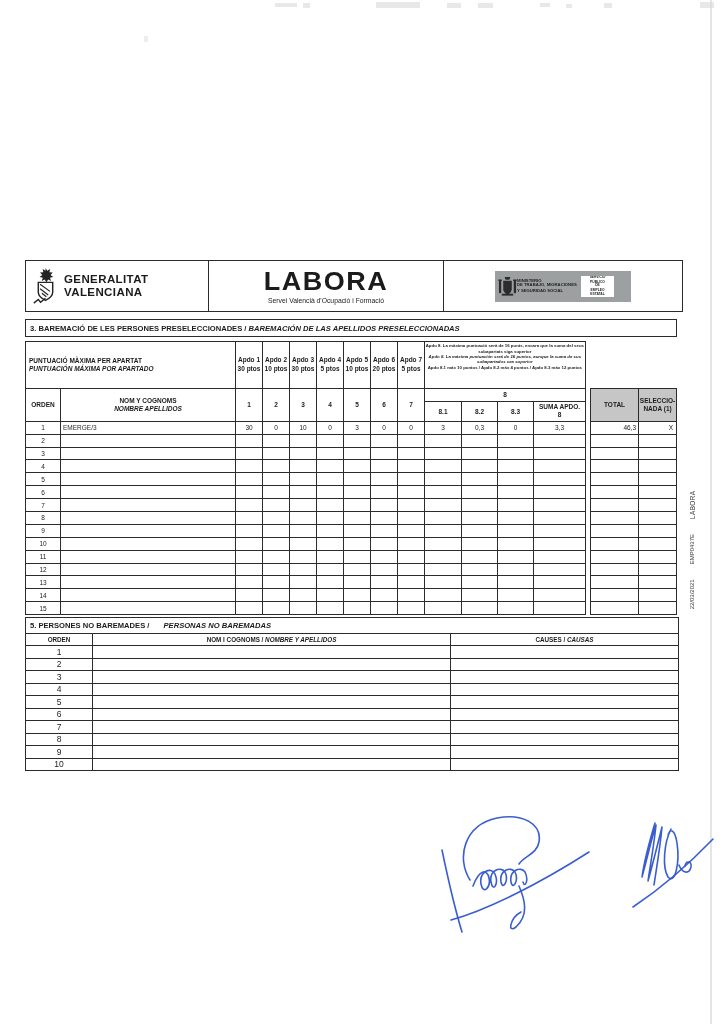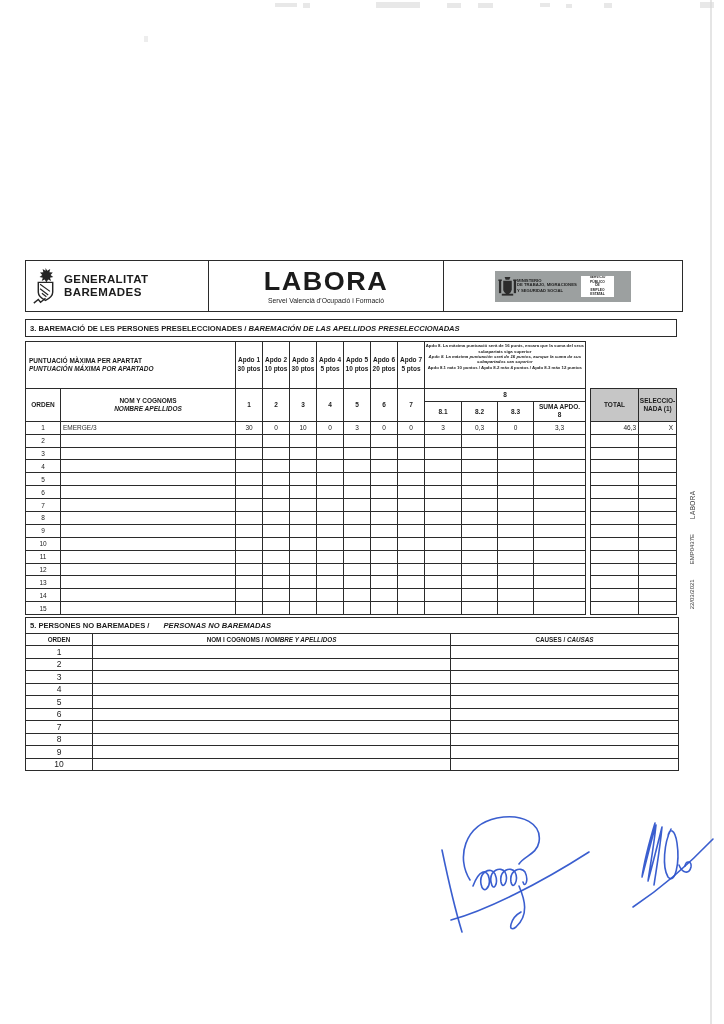--- a/index.html
+++ b/index.html
@@ -95,21 +95,21 @@
   <div class="hdr">
     <div class="hdr-cell hdr-gv">
       <svg width="27" height="38" viewBox="0 0 30 42">
         <path d="M15 1 l2 3 3.2-1.8 -0.8 3.6 3.7 0.3 -2.5 2.7 3 2.1 -3.6 1 1.2 3.5 -3.3-1.6 -1.9 3.2 -1.9-3.2 -3.3 1.6 1.2-3.5 -3.6-1 3-2.1 -2.5-2.7 3.7-0.3 -0.8-3.6 3.2 1.8 z" fill="#252525"></path>
         <path d="M7 17 h16 v11 c0 5 -8 9 -8 9 c0 0 -8 -4 -8 -9 z" fill="none" stroke="#252525" stroke-width="1.6"></path>
         <path d="M9 19 l11 8 M9 24 l9 7 M11 29 l5 4" stroke="#252525" stroke-width="1.3"></path>
         <path d="M2 40 l5 -4 l2.5 3 l5.5 -4.5" fill="none" stroke="#252525" stroke-width="1.5"></path>
       </svg>
       <div class="gv-text">
         <div>GENERALITAT</div>
-        <div>BAREMADES</div>
+        <div>VALENCIANA</div>
       </div>
     </div>
     <div class="hdr-cell hdr-labora">
       <div class="labora-title">LABORA</div>
       <div class="labora-sub">Servei Valencià d'Ocupació i Formació</div>
     </div>
     <div class="hdr-cell hdr-min">
       <div class="min-box">
         <svg width="19" height="25" viewBox="0 0 20 26">
           <rect x="1" y="7" width="2.4" height="13" fill="#2c2c2c"></rect>

